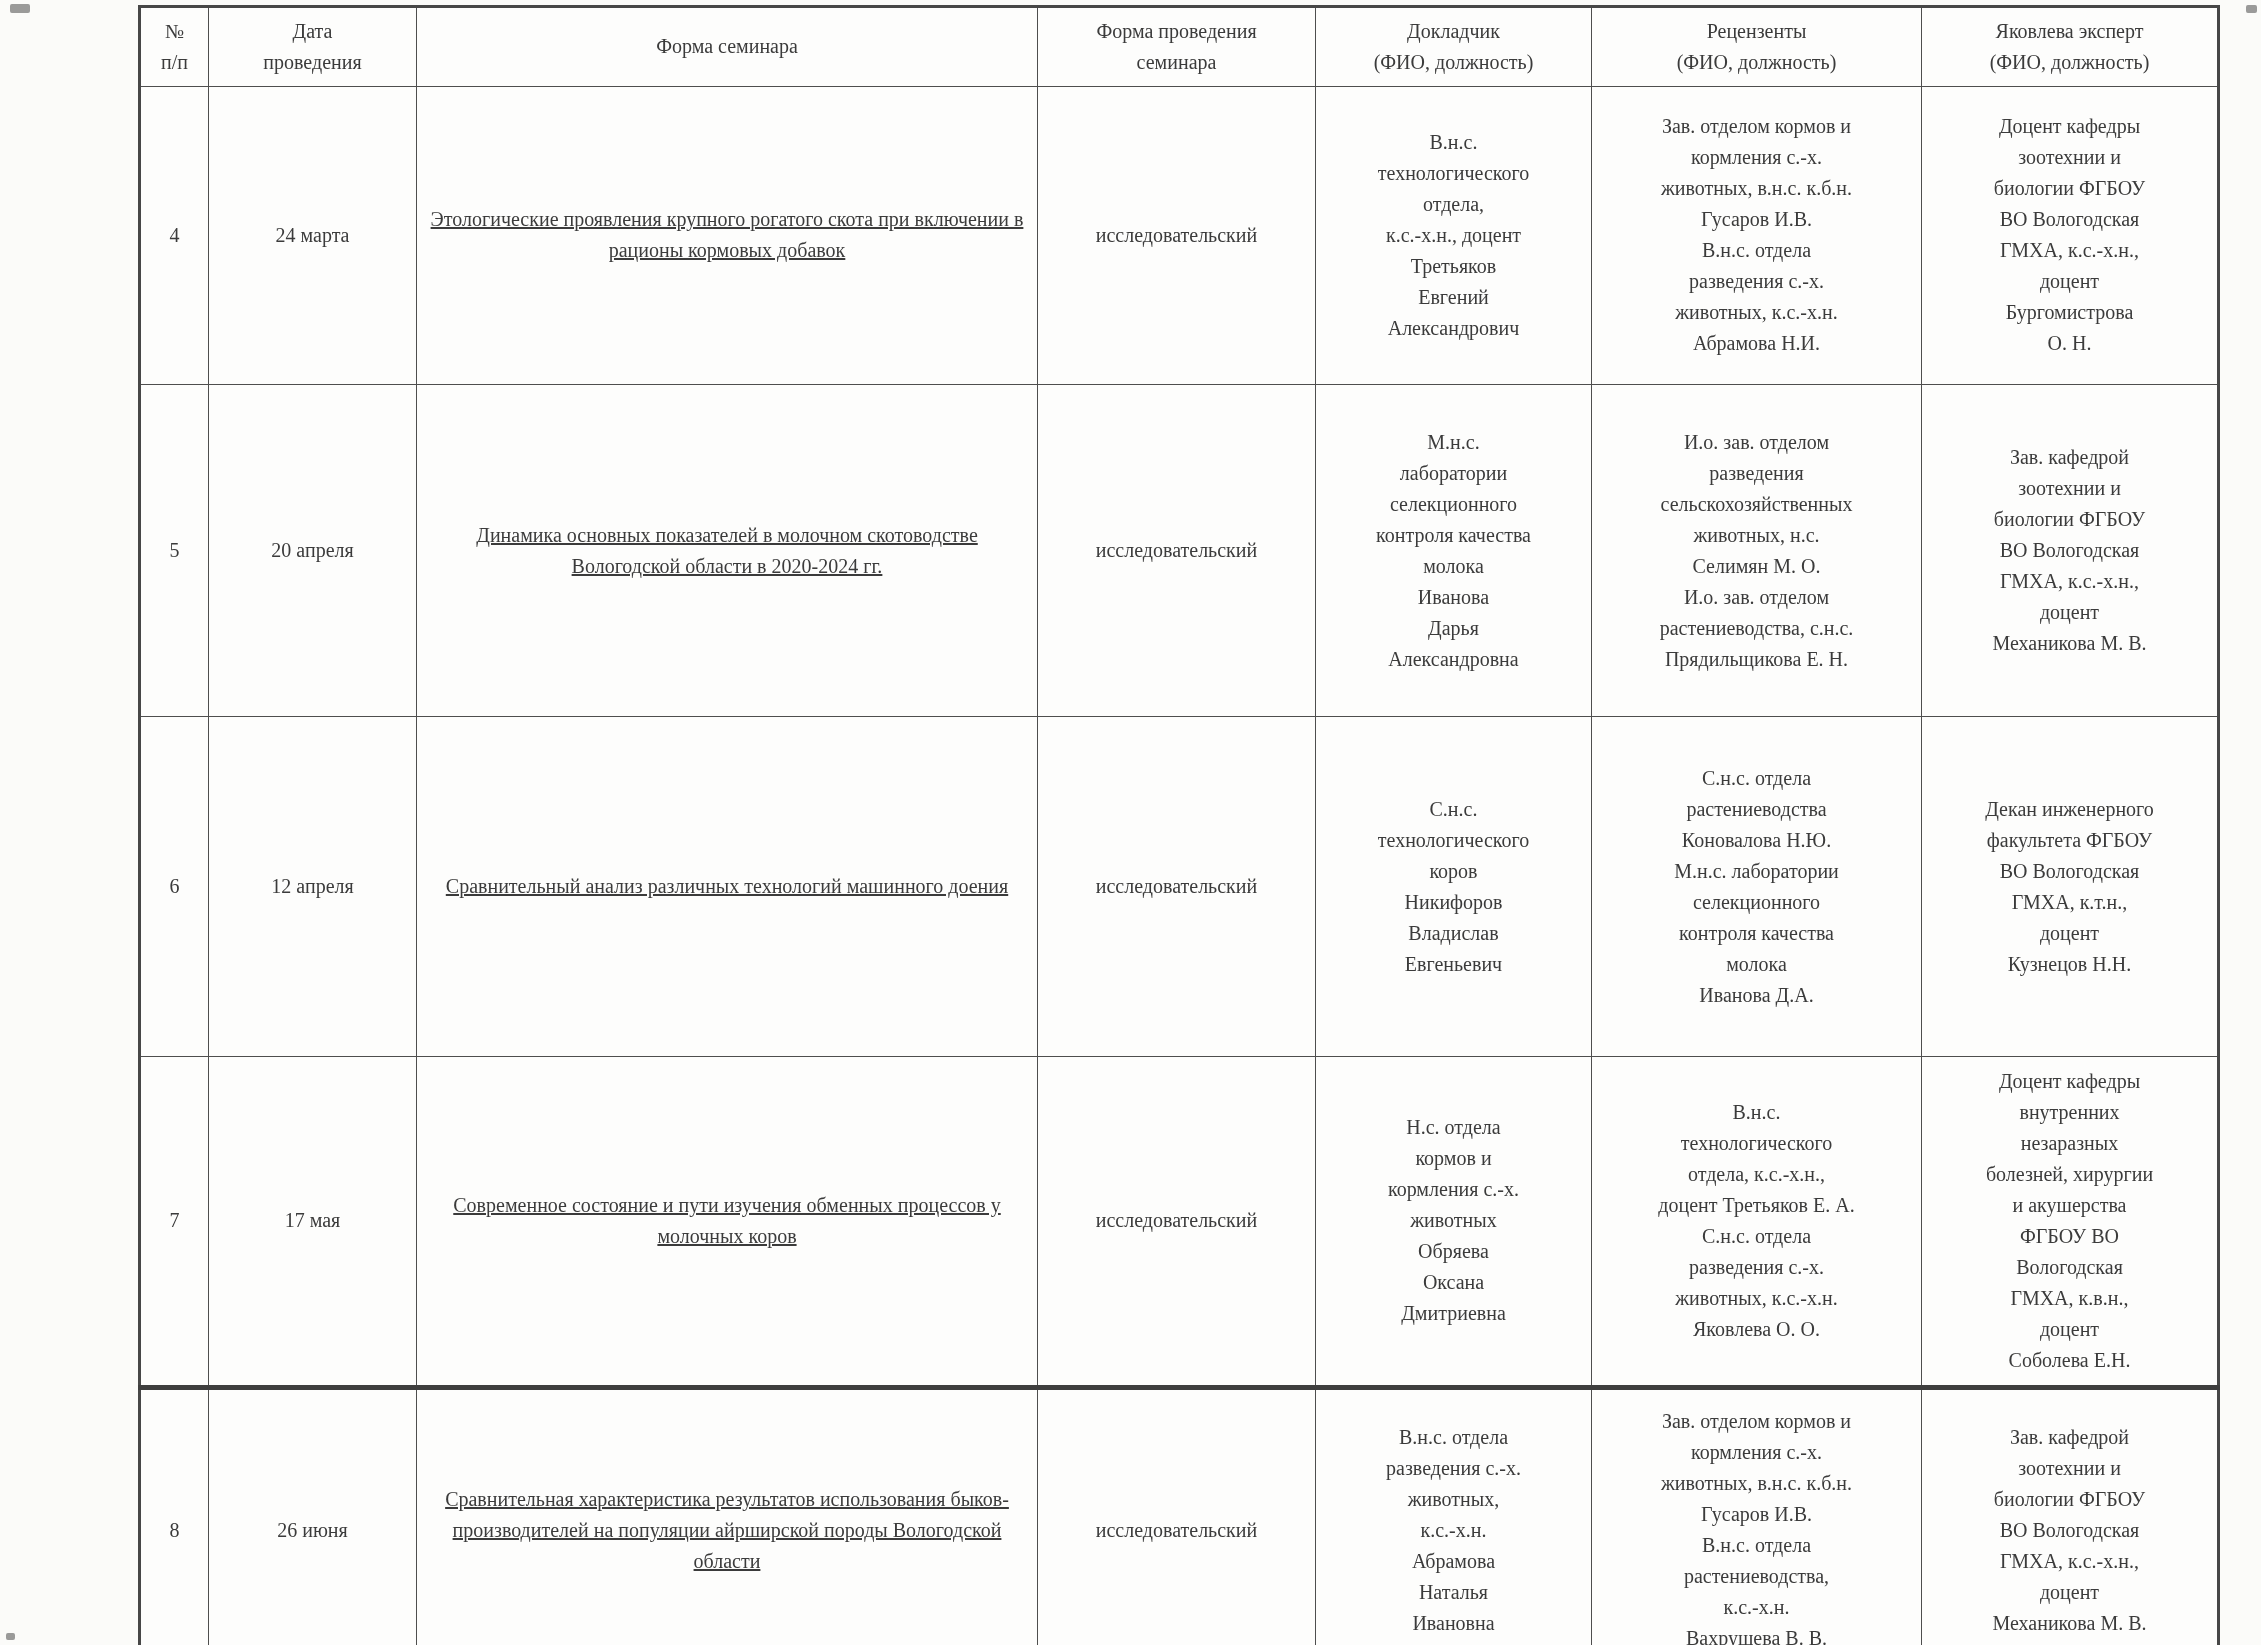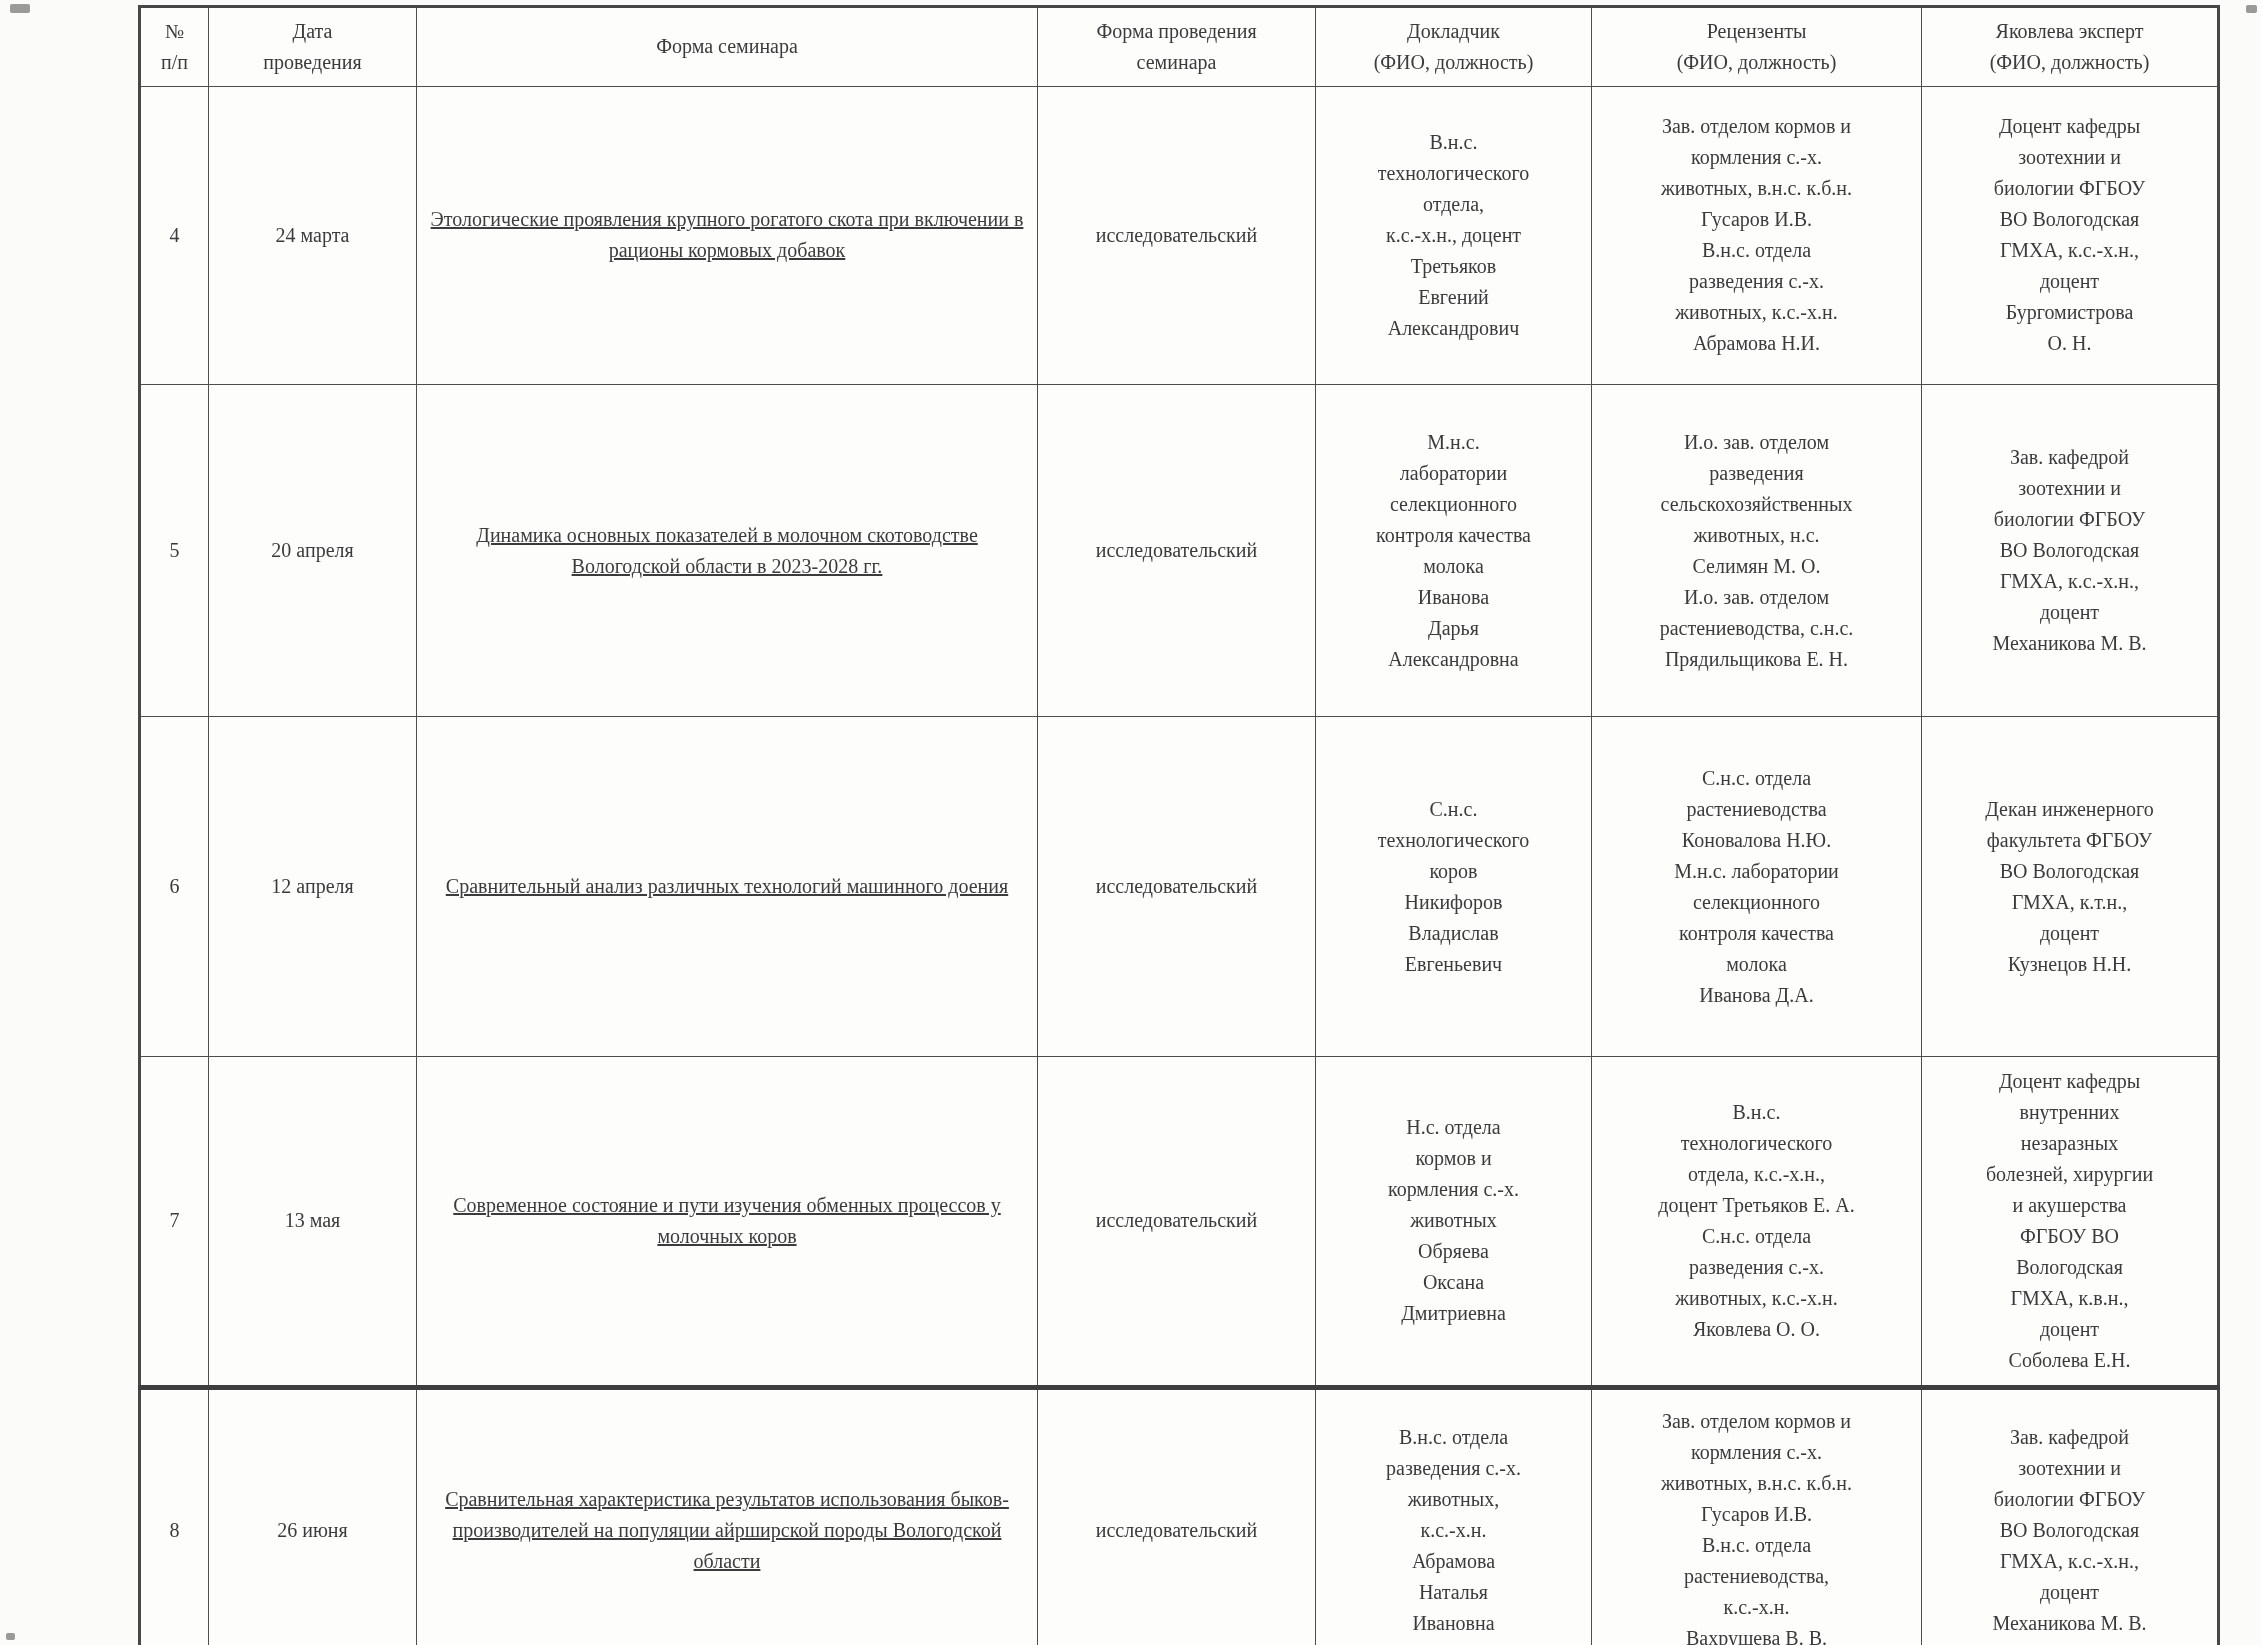--- a/index.html
+++ b/index.html
@@ -134,21 +134,21 @@
 биологии ФГБОУ
 ВО Вологодская
 ГМХА, к.с.-х.н.,
 доцент
 Бургомистрова
 О. Н.</td>
       </tr>
       <tr class="row-h5">
         <td class="cell-num">5</td>
         <td class="cell-date">20 апреля</td>
-        <td class="cell-topic">Динамика основных показателей в молочном скотоводстве Вологодской области в 2023-2028 гг.</td>
+        <td class="cell-topic">Динамика основных показателей в молочном скотоводстве Вологодской области в 2020-2024 гг.</td>
         <td class="cell-form">исследовательский</td>
         <td class="cell-speaker">М.н.с.
 лаборатории
 селекционного
 контроля качества
 молока
 Иванова
 Дарья
 Александровна</td>
         <td class="cell-reviewers">И.о. зав. отделом
@@ -188,21 +188,21 @@
 Иванова Д.А.</td>
         <td class="cell-expert">Декан инженерного
 факультета ФГБОУ
 ВО Вологодская
 ГМХА, к.т.н.,
 доцент
 Кузнецов Н.Н.</td>
       </tr>
       <tr class="row-h7">
         <td class="cell-num">7</td>
-        <td class="cell-date">13 мая</td>
+        <td class="cell-date">17 мая</td>
         <td class="cell-topic">Современное состояние и пути изучения обменных процессов у молочных коров</td>
         <td class="cell-form">исследовательский</td>
         <td class="cell-speaker">Н.с. отдела
 кормов и
 кормления с.-х.
 животных
 Обряева
 Оксана
 Дмитриевна</td>
         <td class="cell-reviewers">В.н.с.

